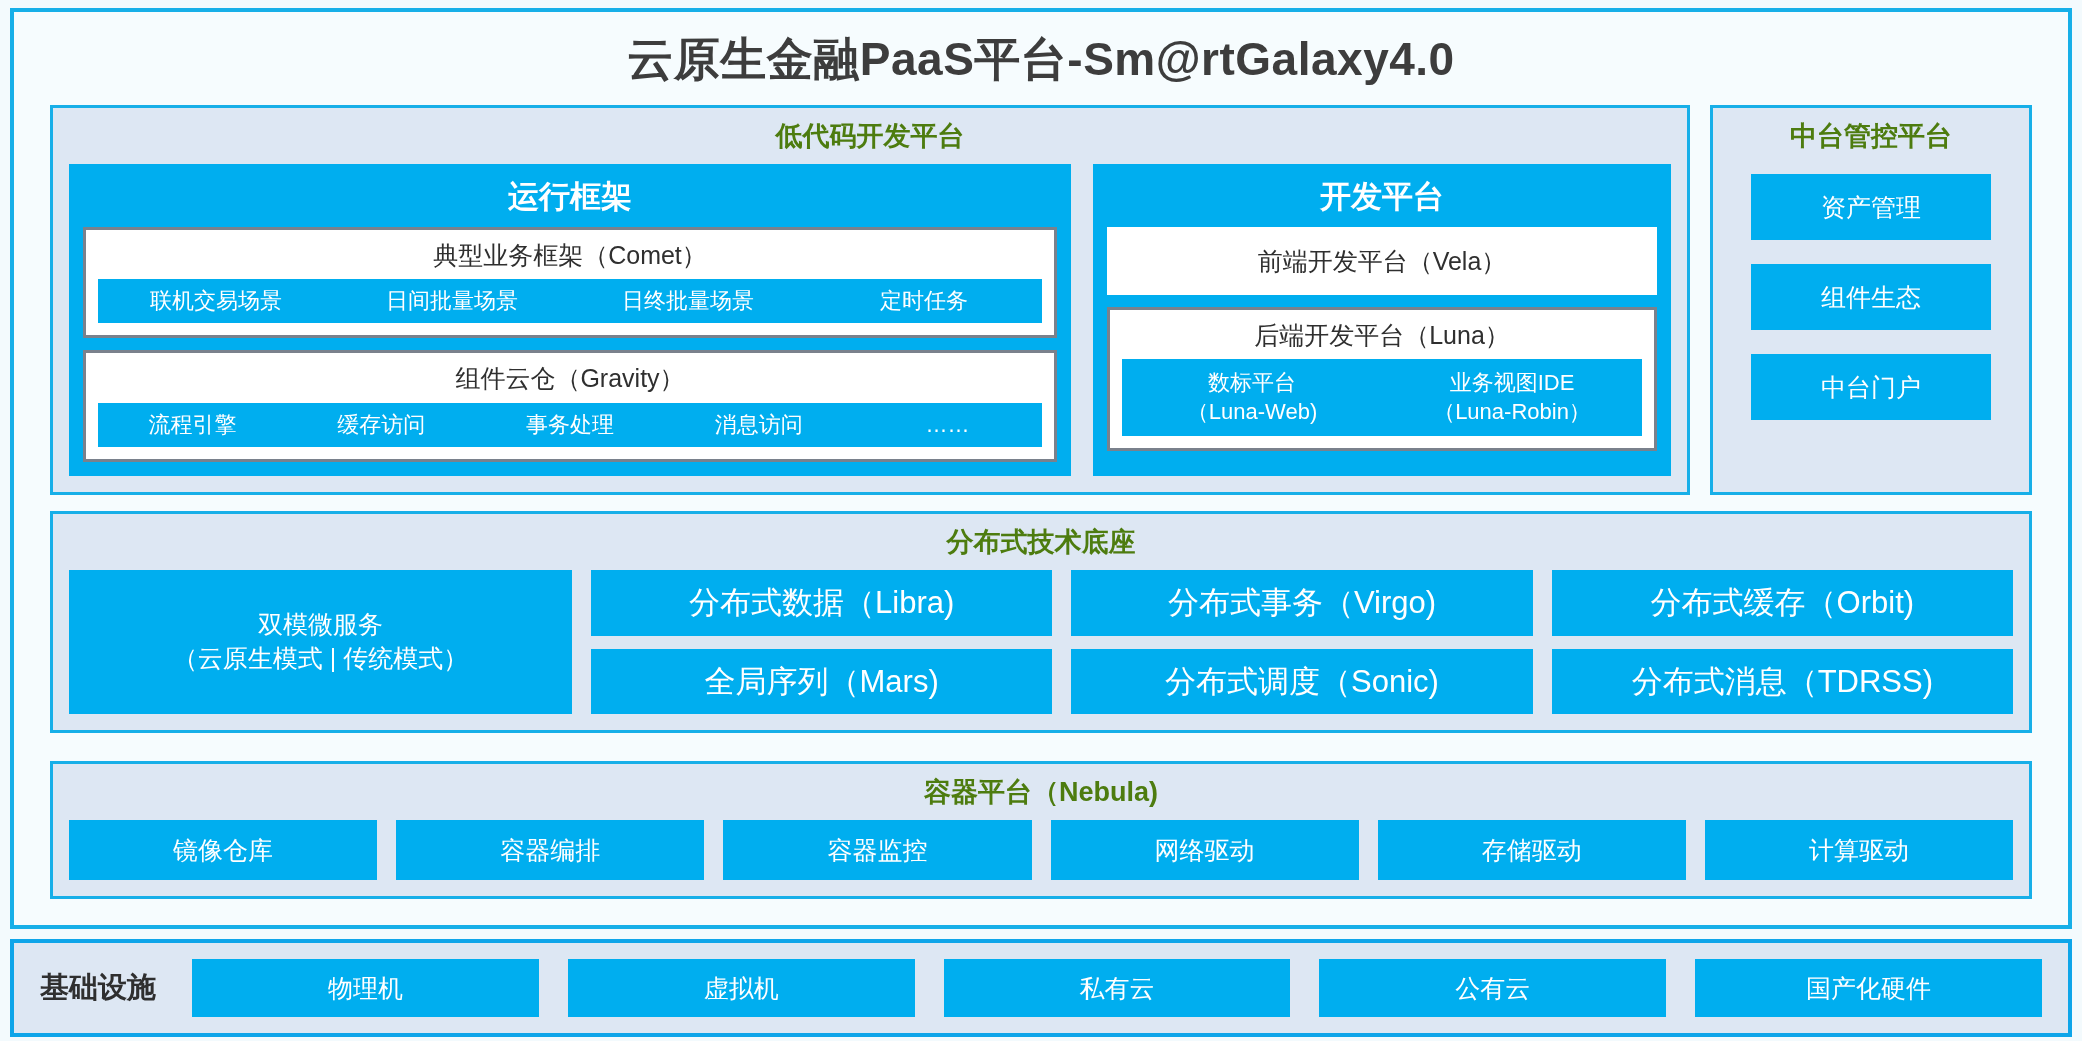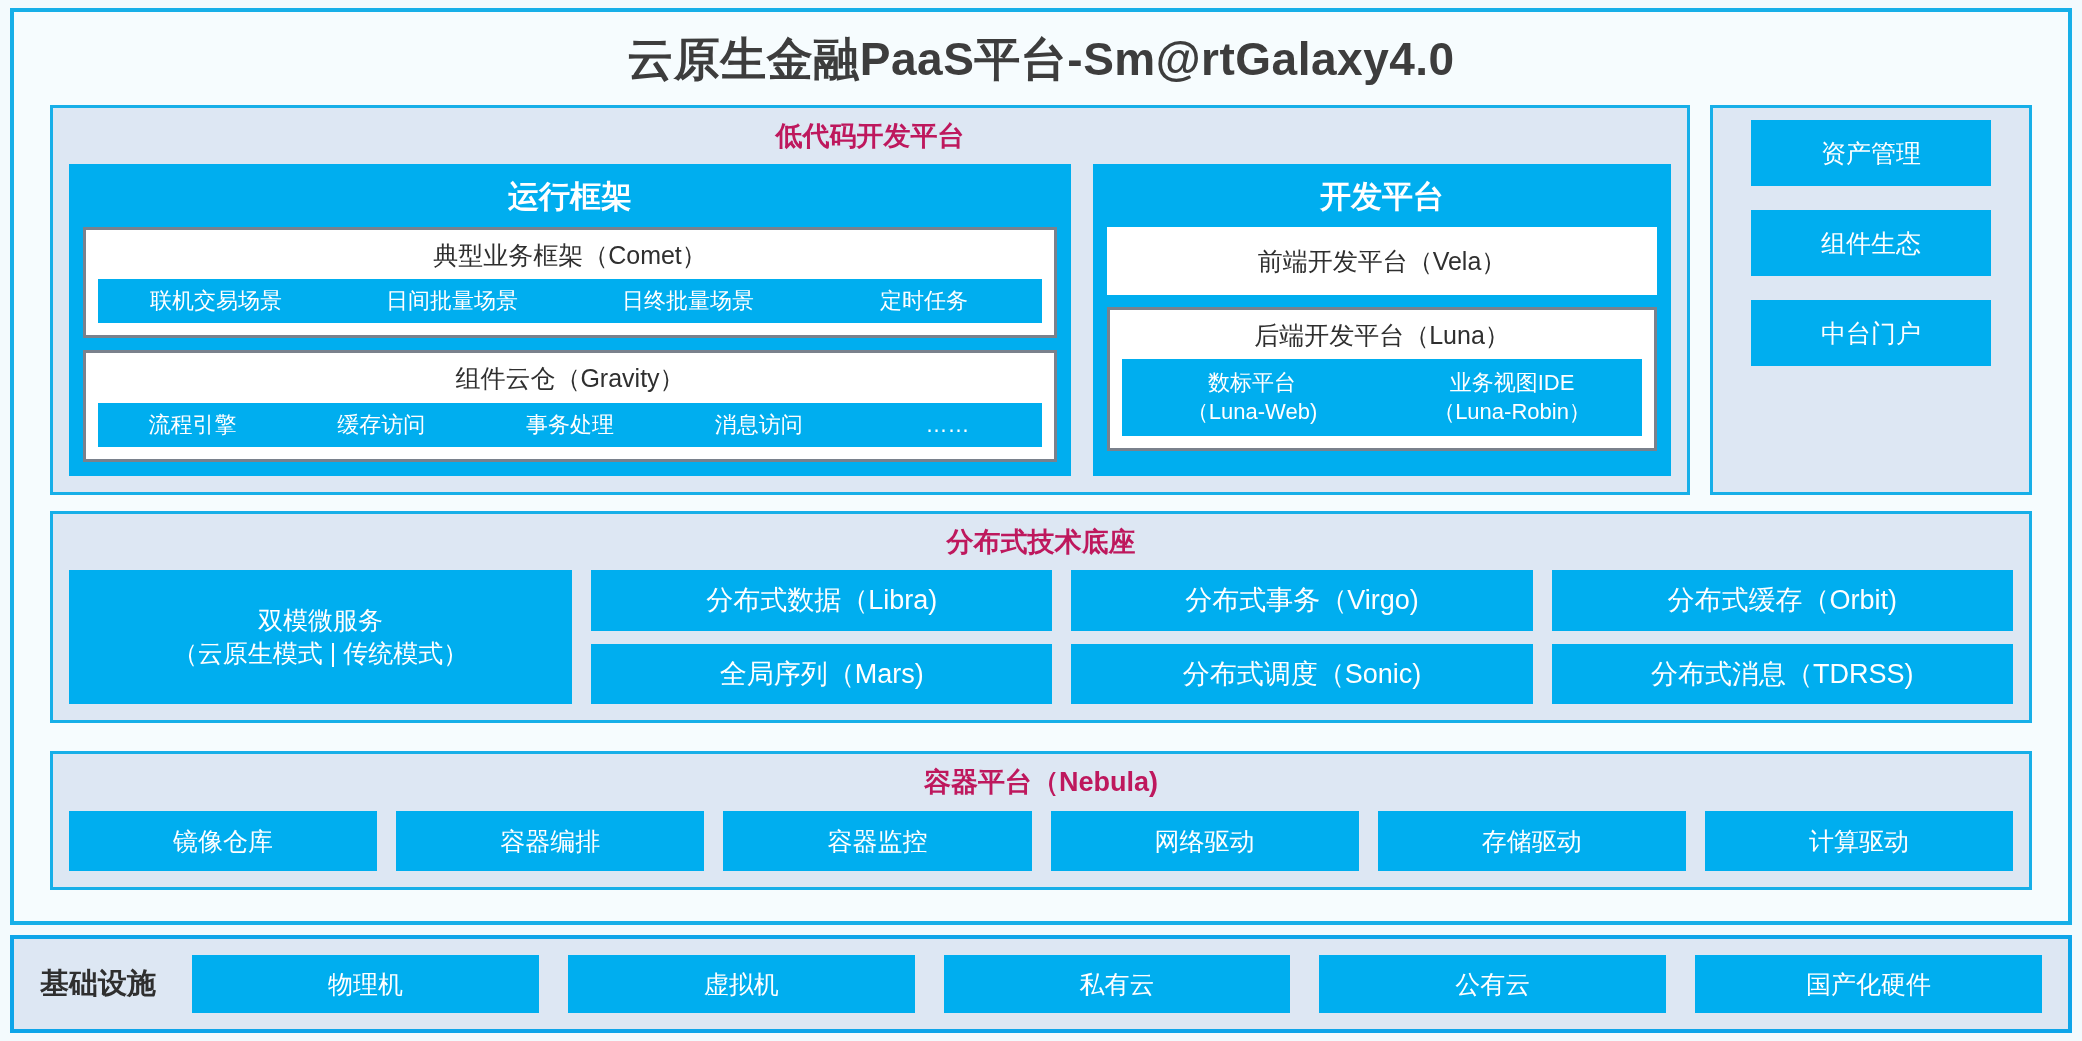--- a/index.html
+++ b/index.html
@@ -50,21 +50,21 @@
   .panel {
     border: 3px solid #17AFE8;
     background: #dde7f3;
     box-sizing: border-box;
     padding: 12px 16px 16px 16px;
   }
   .panel-title {
     text-align: center;
     font-size: 27px;
     font-weight: 600;
-    color: #be185d;
+    color: #4d7c0f;
     line-height: 1.2;
     margin-bottom: 12px;
   }
 
   
   .top-zone {
     display: flex;
     gap: 20px;
     align-items: stretch;
   }
@@ -195,21 +195,21 @@
   }
   .dist-col {
     flex: 1 1 0;
     display: flex;
     flex-direction: column;
     gap: 13px;
   }
   .dist-cell {
     background: #00AEEF;
     color: #ffffff;
-    font-size: 27px;
+    font-size: 31px;
     text-align: center;
     padding: 14px 6px;
     line-height: 1.2;
     white-space: nowrap;
   }
 
   
   .cont-row {
     display: flex;
     gap: 19px;
@@ -319,20 +319,21 @@
                   <span class="l2">（Luna-Robin）</span>
                 </div>
               </div>
             </div>
           </div>
 
         </div>
       </div>
 
       <div class="panel midoffice">
+        <div class="panel-title">中台管控平台</div>
         <div class="midoffice-list">
           <div class="mo-item">资产管理</div>
           <div class="mo-item">组件生态</div>
           <div class="mo-item">中台门户</div>
         </div>
       </div>
 
     </div>
 
     <div class="panel mb18" style="margin-top:16px;">

